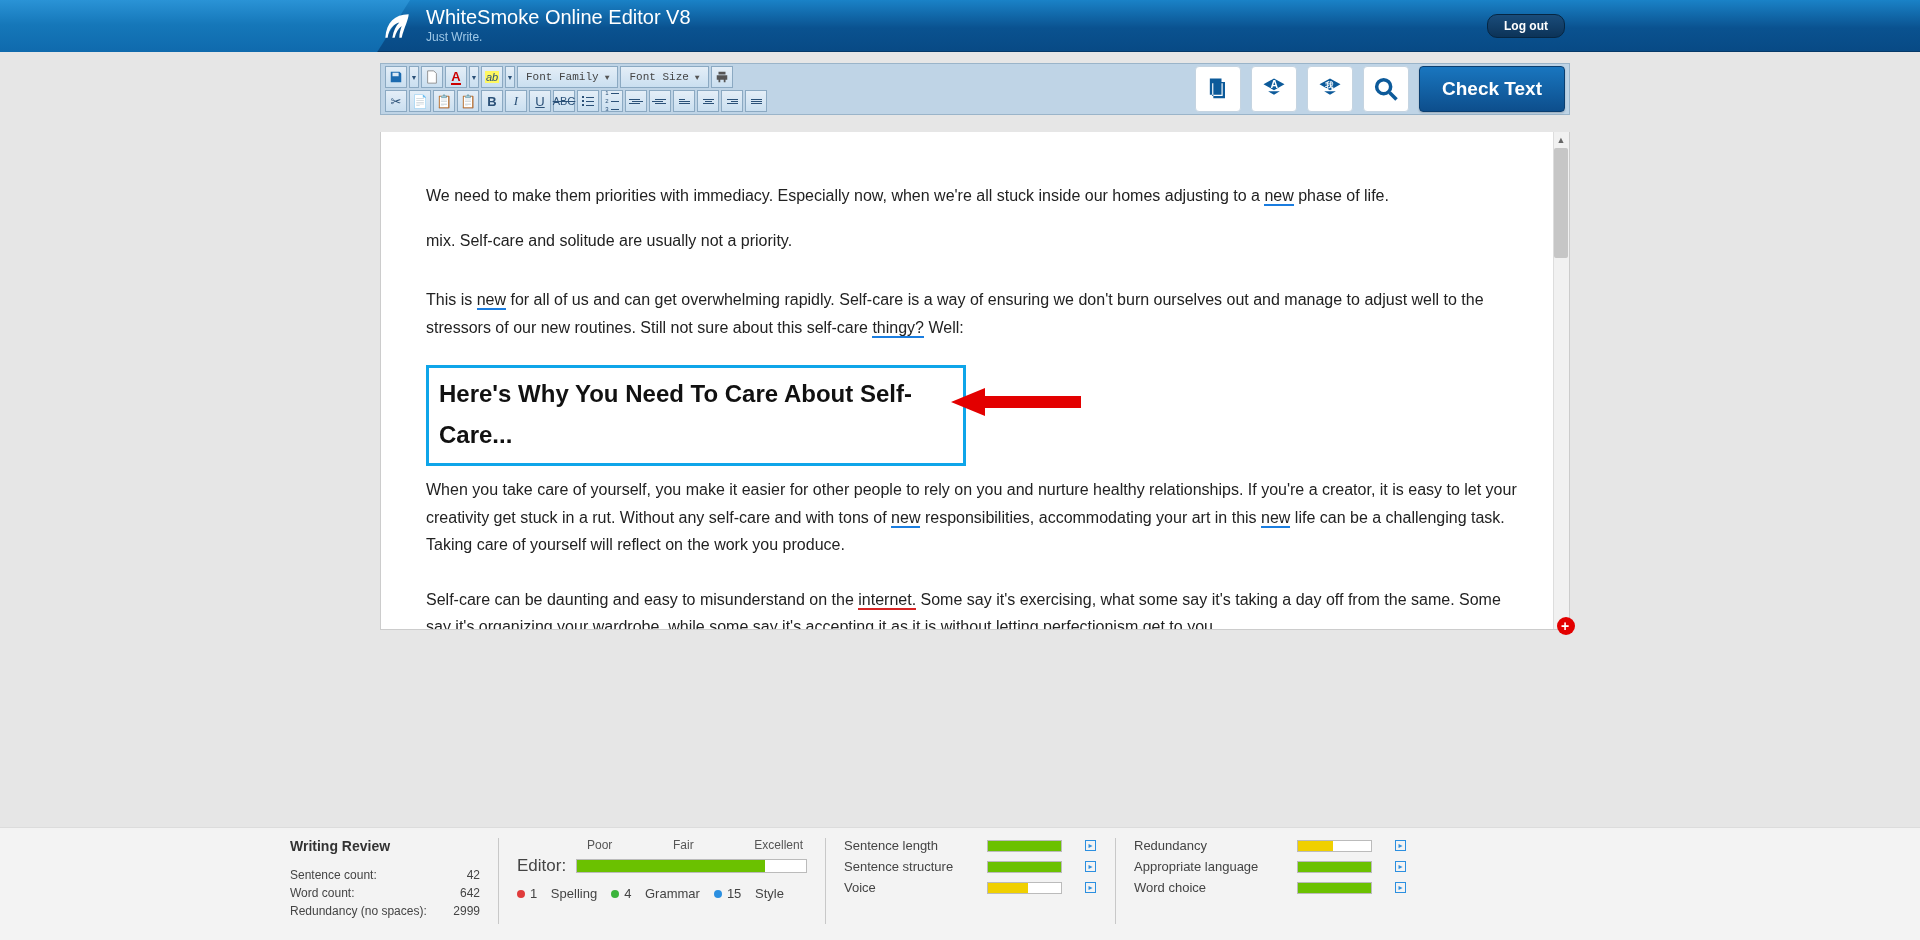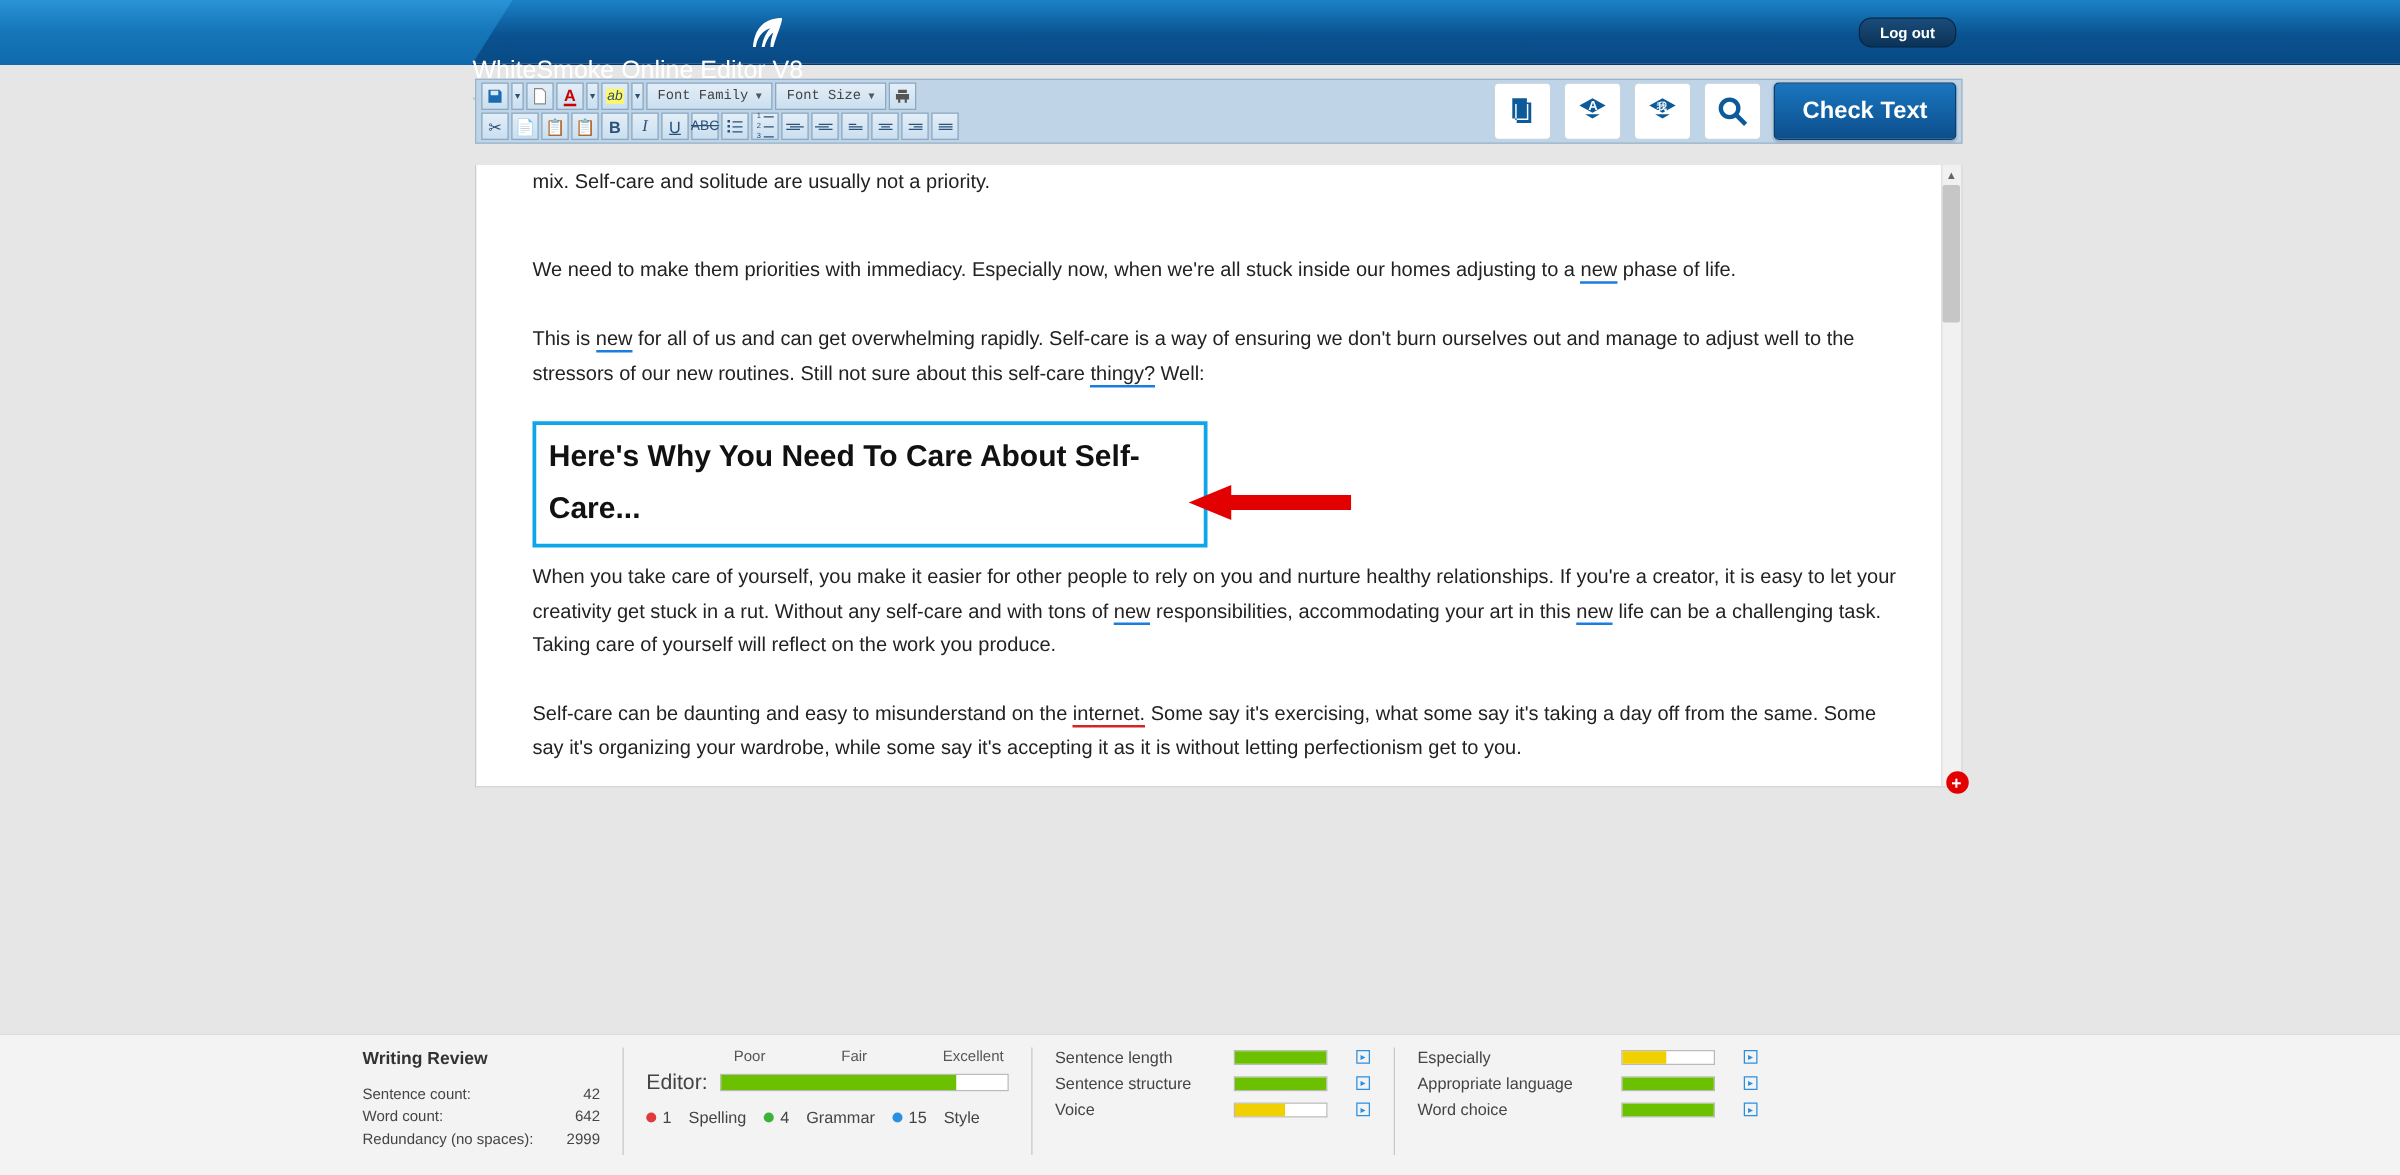--- a/index.html
+++ b/index.html
@@ -18,21 +18,21 @@
   background: linear-gradient(to bottom, #1a82c7 0%, #0d5b9a 45%, #0a5290 55%, #084a85 100%);
   position: relative;
   border-bottom: 1px solid #063a69;
 }
 .header .left-wedge {
   position: absolute; left: 0; top: 0; height: 52px; width: 410px;
   background: linear-gradient(to bottom, #2a93d6 0%, #1577b9 48%, #0f6aad 100%);
   clip-path: polygon(0 0, 100% 0, 92% 100%, 0 100%);
 }
 .header .logo {
-  position: absolute; left: 378px; top: 6px; display: flex; align-items: flex-end; flex-direction: column;
+  position: absolute; left: 378px; top: 6px; display: flex; align-items: flex-start;
 }
 .header .logo .feather {
   margin-right: 10px; margin-top: 6px;
 }
 .header .logo .feather svg { width: 38px; height: 28px; fill: #fff; }
 .header .title { color: #fff; font-size: 20px; font-weight: 400; line-height: 1.1; }
 .header .tagline { color: #9fc9e8; font-size: 12px; margin-top: 2px; }
 .header .logout {
   position: absolute; right: 355px; top: 14px;
   background: linear-gradient(to bottom, #1a4c7a, #0c3358);
@@ -363,25 +363,25 @@
           <line x1="15" y1="15" x2="21" y2="21" stroke="#0c5a9a" stroke-width="3"></line>
         </svg>
       </div>
     <button class="check-btn">Check Text</button>
   </div>
 </div>
 
 <div class="editor-frame">
   <div class="editor-scroll">
     <div class="editor-content">
-      <p style="margin-top:-6px;"><span style="position:relative;top:-4px;">mix. Self-care and solitude are usually not a priority.</span></p>
-
       <p style="margin-top:40px">
         <span>We need to make them priorities with immediacy. Especially now, when we're all stuck inside our homes adjusting to a </span><span class="underlined-blue">new</span><span> phase of life.</span>
       </p>
+
+      <p style="margin-top:-6px;"><span style="position:relative;top:-4px;">mix. Self-care and solitude are usually not a priority.</span></p>
 
       <p>
         <span>This is </span><span class="underlined-blue">new</span><span> for all of us and can get overwhelming rapidly. Self-care is a way of ensuring we don't burn ourselves out and manage to adjust well to the stressors of our new routines. Still not sure about this self-care </span><span class="underlined-blue">thingy?</span><span> Well:</span>
       </p>
 
       <div class="heading-box" style="margin-top:-4px; margin-bottom:10px; width:540px">
         <h2>Here's Why You Need To Care About Self-Care...</h2>
       </div>
 
       <p style="margin-top:0">
@@ -467,21 +467,21 @@
         <span>Voice</span>
         <div class="mini-track">
           <div class="mini-fill yellow" style="width: 55%;"></div>
         </div>
         <div class="info-sq">▸</div>
       </div>
 
     <div class="divider"></div>
 
     <div class="metrics-col2" id="metrics2">
-        <span>Especially</span>
+        <span>Redundancy</span>
         <div class="mini-track">
           <div class="mini-fill yellow" style="width: 48%;"></div>
         </div>
         <div class="info-sq">▸</div>
         <span>Appropriate language</span>
         <div class="mini-track">
           <div class="mini-fill green" style="width: 100%;"></div>
         </div>
         <div class="info-sq">▸</div>
         <span>Word choice</span>

